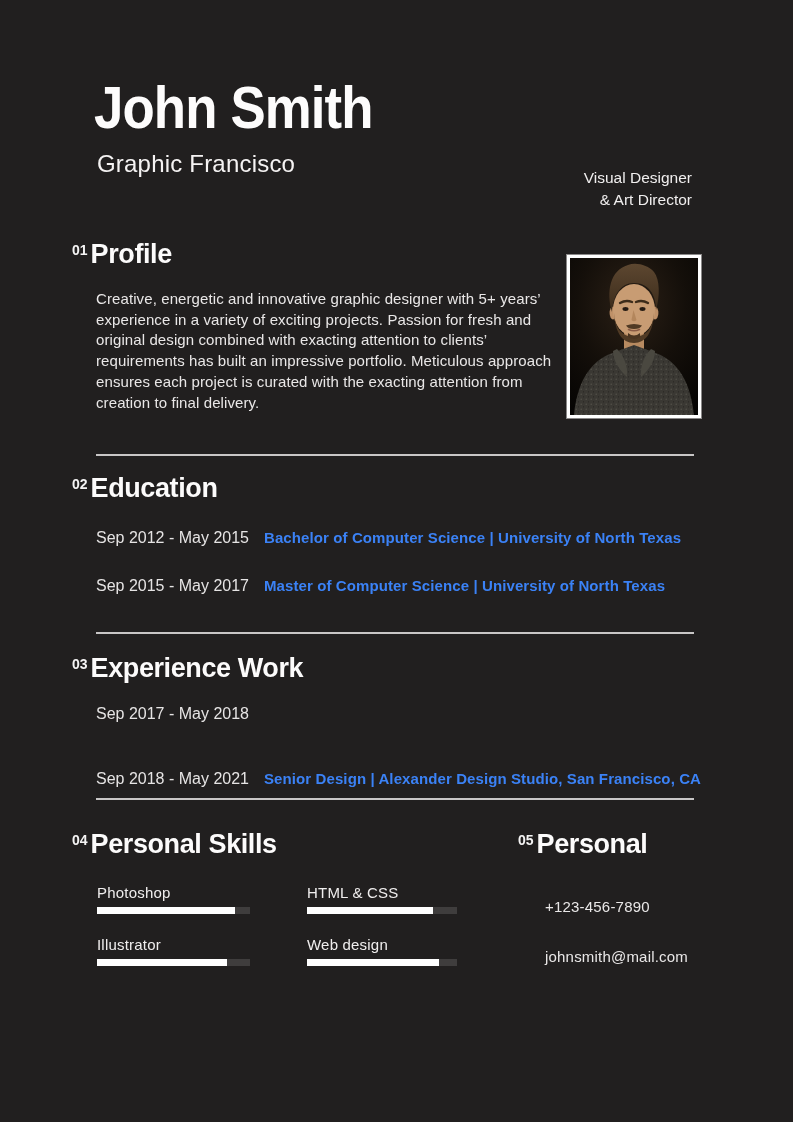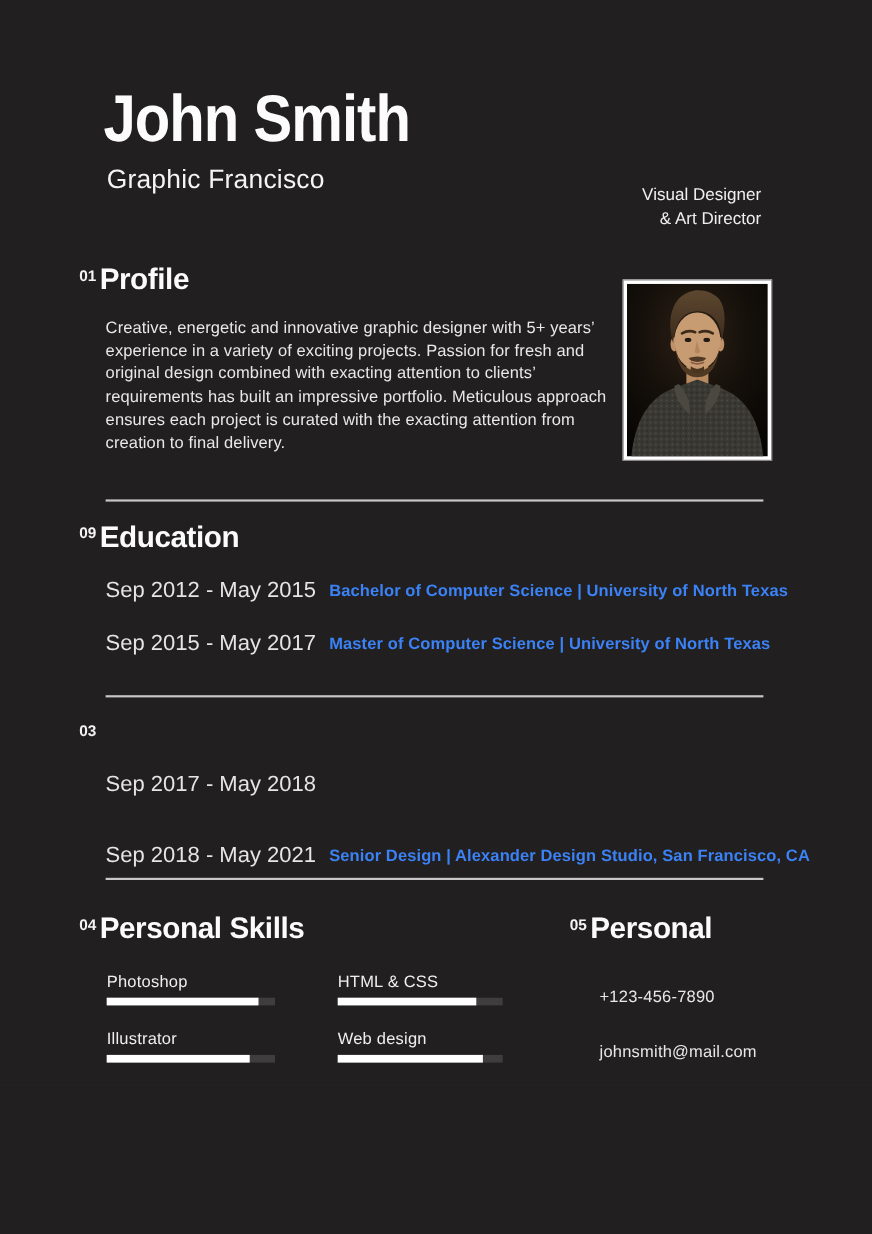--- a/index.html
+++ b/index.html
@@ -53,21 +53,21 @@
   .div-1 { top:454px; } .div-2 { top:632px; } .div-3 { top:798px; }
   
   .rows { position:absolute; left:96px; }
   .rows-education  { top:529px; }
   .rows-experience { top:705px; }
   .t-row { display:flex; align-items:flex-start; }
   .rows-education  .t-row + .t-row { margin-top:31px; }
   .rows-experience .t-row + .t-row { margin-top:48px; }
   .t-period {
     flex:0 0 156px; margin-right:12px;
-    font-size:20px; font-weight:400; line-height:17px; color:#e6e4e4; white-space:nowrap;
+    font-size:16px; font-weight:400; line-height:17px; color:#e6e4e4; white-space:nowrap;
   }
   .t-detail {
     font-size:15px; font-weight:700; line-height:17px; letter-spacing:.1px;
     color:#3b82f6; white-space:nowrap;
   }
   
   .skills-grid {
     position:absolute; left:97px; top:884px;
     display:grid; grid-auto-flow:column;
     grid-template-rows:repeat(3,51.5px);
@@ -135,38 +135,39 @@
       <path d="M44 55 C45 74 52 85 64 85 C76 85 83 74 84 55 C83 70 76 79 64 79 C52 79 45 70 44 55 Z" fill="#503a24"></path>
       <path d="M56 67.5 Q64 64.5 72 67.5 Q70 71 64 71 Q58 71 56 67.5 Z" fill="#503a24"></path>
       <path d="M58.5 71.5 Q64 74 69.5 71.5" stroke="#8a5b45" stroke-width="1.6" fill="none" stroke-linecap="round"></path>
       <path d="M58 75 Q64 80 70 75 L70 79 Q64 83 58 79 Z" fill="#4a3420"></path>
     </svg>
   </figure>
 
   <div class="divider div-1"></div>
 
   <div class="sec-head head-education">
-    <span class="sec-num">09</span>
+    <span class="sec-num">02</span>
     <h2 class="sec-title">Education</h2>
   </div>
   <div class="rows rows-education">
     <div class="t-row">
       <span class="t-period">Sep 2012 - May 2015</span>
       <span class="t-detail">Bachelor of Computer Science | University of North Texas</span>
     </div>
     <div class="t-row">
       <span class="t-period">Sep 2015 - May 2017</span>
       <span class="t-detail">Master of Computer Science | University of North Texas</span>
     </div>
   </div>
 
   <div class="divider div-2"></div>
 
   <div class="sec-head head-experience">
     <span class="sec-num">03</span>
+    <h2 class="sec-title">Experience Work</h2>
   </div>
   <div class="rows rows-experience">
     <div class="t-row">
       <span class="t-period">Sep 2017 - May 2018</span>
     </div>
     <div class="t-row">
       <span class="t-period">Sep 2018 - May 2021</span>
       <span class="t-detail">Senior Design | Alexander Design Studio, San Francisco, CA</span>
     </div>
   </div>

